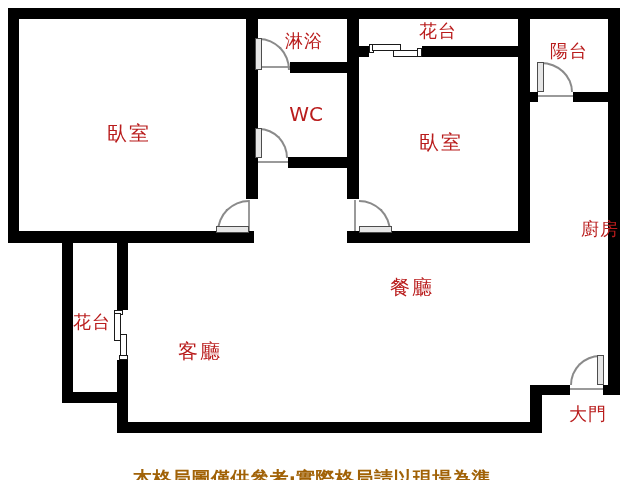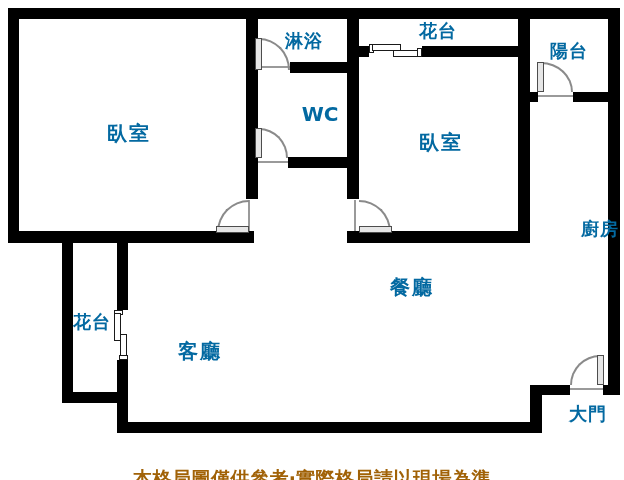--- a/index.html
+++ b/index.html
@@ -1,19 +1,19 @@
 <!DOCTYPE html>
 <html><head>
 <meta charset="utf-8">
 <style>
   html,body{margin:0;padding:0;background:#fff;}
   .stage{position:relative;width:624px;height:480px;background:#ffffff;overflow:hidden;
          font-family:"DejaVu Sans","Liberation Sans",sans-serif;}
   .wall{position:absolute;background:#000;}
-  .room-label{position:absolute;transform:translate(-50%,-50%);color:#0369a1;font-weight:bold;
+  .room-label{position:absolute;transform:translate(-50%,-50%);color:#b91c1c;font-weight:normal;
               white-space:nowrap;letter-spacing:2px;}
   .lbl-lg{font-size:20px;}
   .lbl-sm{font-size:18px;letter-spacing:1px;}
   .caption{position:absolute;left:50%;top:439px;transform:translate(-50%,-50%);
            font-size:19px;font-weight:bold;color:#a16207;white-space:nowrap;letter-spacing:0.5px;margin-top:40px;}
   
   .arc{position:absolute;box-sizing:border-box;background:transparent;}
   .arc.tl{border-top:2px solid #8a8a8a;border-left:2px solid #8a8a8a;border-top-left-radius:100% 100%;}
   .arc.tr{border-top:2px solid #8a8a8a;border-right:2px solid #8a8a8a;border-top-right-radius:100% 100%;}
   
@@ -100,21 +100,21 @@
   </div>
   <div class="win" style="left:113px;top:310px;width:16px;height:50px;">
     <div class="pane" style="left:1px;top:0px;width:9px;height:5px;"></div>
     <div class="pane" style="left:1px;top:3px;width:7px;height:28px;"></div>
     <div class="pane" style="left:7px;top:24px;width:7px;height:26px;"></div>
     <div class="pane" style="left:6px;top:45px;width:9px;height:5px;"></div>
   </div>
 
   <div class="room-label lbl-lg" style="left:129px;top:133px;">臥室</div>
   <div class="room-label lbl-sm" style="left:304px;top:41px;">淋浴</div>
-  <div class="room-label lbl-lg" style="left:320px;top:114px;letter-spacing:0;">WC</div>
+  <div class="room-label lbl-lg" style="left:306px;top:114px;letter-spacing:0;">WC</div>
   <div class="room-label lbl-sm" style="left:438px;top:31px;">花台</div>
   <div class="room-label lbl-sm" style="left:569px;top:51px;text-align:right;">陽台</div>
   <div class="room-label lbl-lg" style="left:441px;top:142px;">臥室</div>
   <div class="room-label lbl-sm" style="left:584px;top:229px;margin-left:16px;">廚房</div>
   <div class="room-label lbl-lg" style="left:412px;top:287px;text-align:center;">餐廳</div>
   <div class="room-label lbl-sm" style="left:92px;top:322px;">花台</div>
   <div class="room-label lbl-lg" style="left:200px;top:351px;">客廳</div>
   <div class="room-label lbl-sm" style="left:588px;top:414px;">大門</div>
 
   <div class="caption">本格局圖僅供參考‧實際格局請以現場為準</div>

